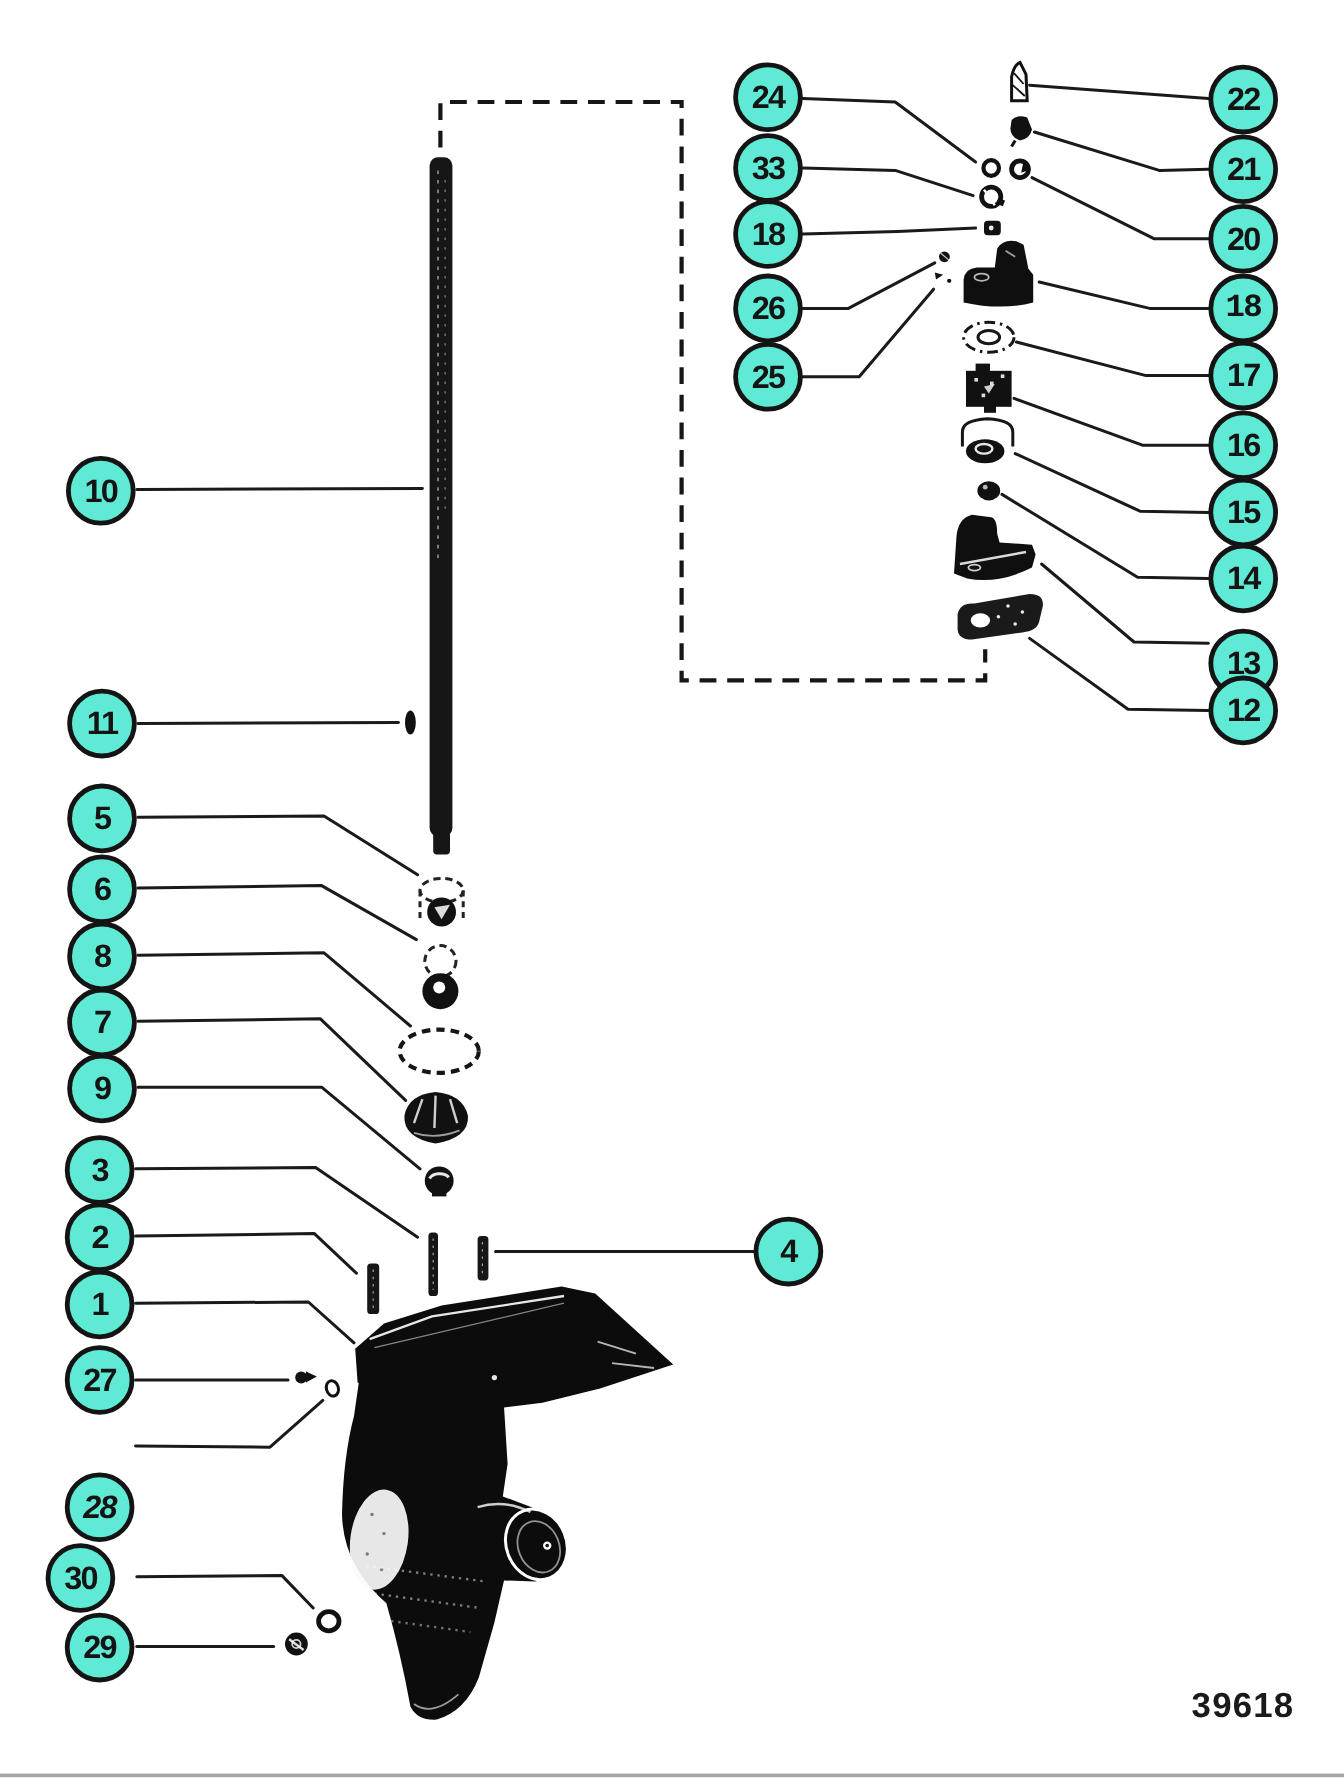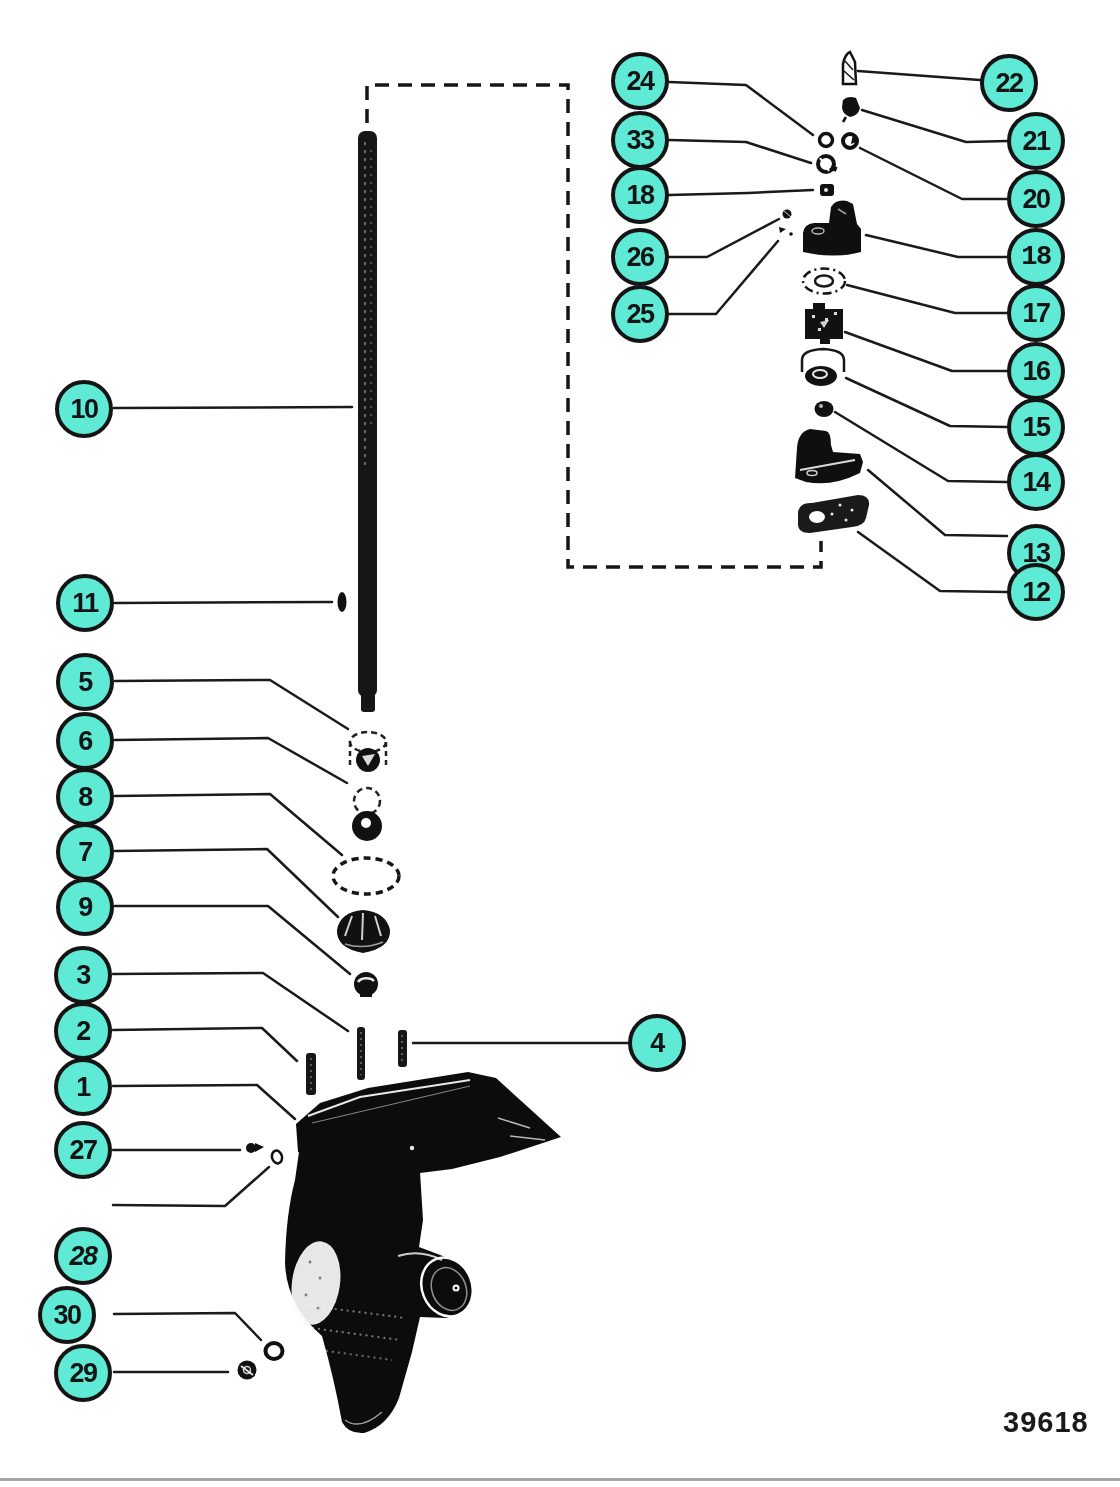--- a/index.html
+++ b/index.html
@@ -15,21 +15,20 @@
     background:#5eead4;color:#141414;
     display:flex;align-items:center;justify-content:center;
     font-weight:bold;font-size:27px;letter-spacing:-1.5px;
     font-family:"Liberation Sans",sans-serif;
     box-sizing:content-box;z-index:3;
   }
   .drawing-number{
     position:absolute;left:993px;top:1406px;
     font-weight:bold;font-size:29px;letter-spacing:1px;color:#1a1a1a;
     z-index:3;
-    margin-left:10px;
   }
   .bottom-divider{
     position:absolute;left:0;top:1478px;width:1120px;height:3px;
     z-index:2;
   }
 </style>
 </head>
 <body>
 
 <div class="page" style="background: rgb(255, 255, 255);">
@@ -248,21 +247,21 @@
   <div class="callout" style="left:54px;top:1227px;font-style:italic;">28</div>
   <div class="callout" style="left:38px;top:1286px;">30</div>
   <div class="callout" style="left:54px;top:1344px;">29</div>
 
   <div class="callout" style="left:611px;top:52px;">24</div>
   <div class="callout" style="left:611px;top:111px;">33</div>
   <div class="callout" style="left:611px;top:166px;">18</div>
   <div class="callout" style="left:611px;top:228px;">26</div>
   <div class="callout" style="left:611px;top:285px;">25</div>
 
-  <div class="callout" style="left:980px;top:54px;">22</div>
+  <div class="callout" style="left:1007px;top:54px;">22</div>
   <div class="callout" style="left:1007px;top:112px;">21</div>
   <div class="callout" style="left:1007px;top:170px;">20</div>
   <div class="callout" style="left:1007px;top:228px;font-family:Liberation Mono, monospace;">18</div>
   <div class="callout" style="left:1007px;top:284px;">17</div>
   <div class="callout" style="left:1007px;top:342px;">16</div>
   <div class="callout" style="left:1007px;top:398px;">15</div>
   <div class="callout" style="left:1007px;top:453px;">14</div>
   <div class="callout" style="left:1007px;top:507px;margin-top:17px;">13</div>
   <div class="callout" style="left:1007px;top:563px;">12</div>
 

